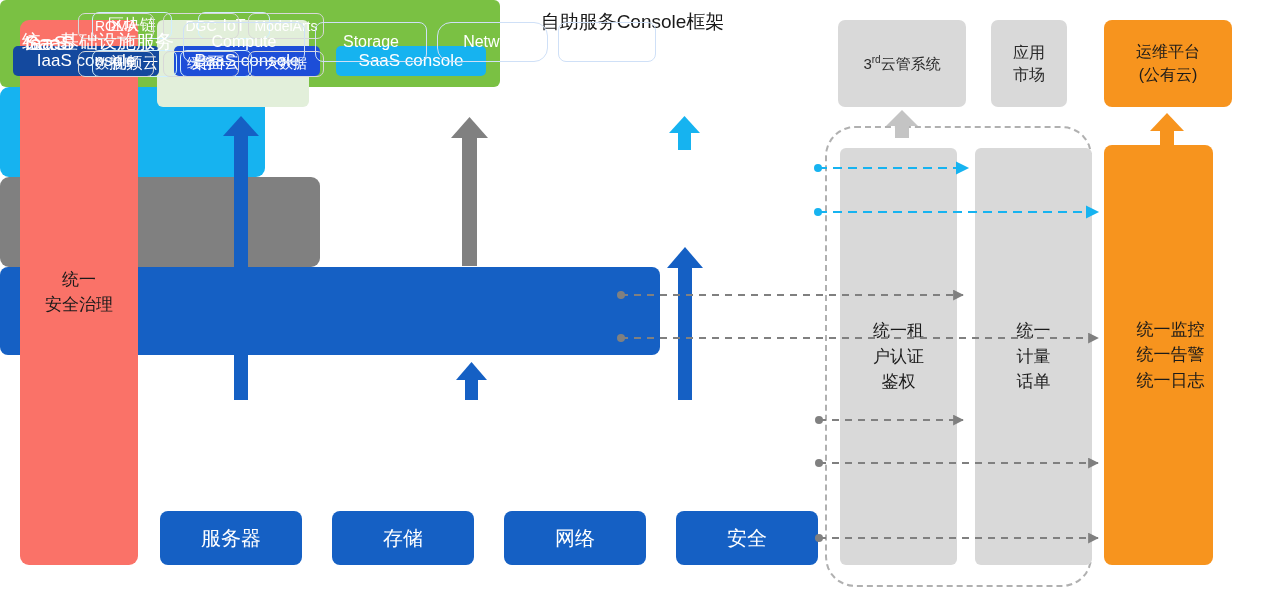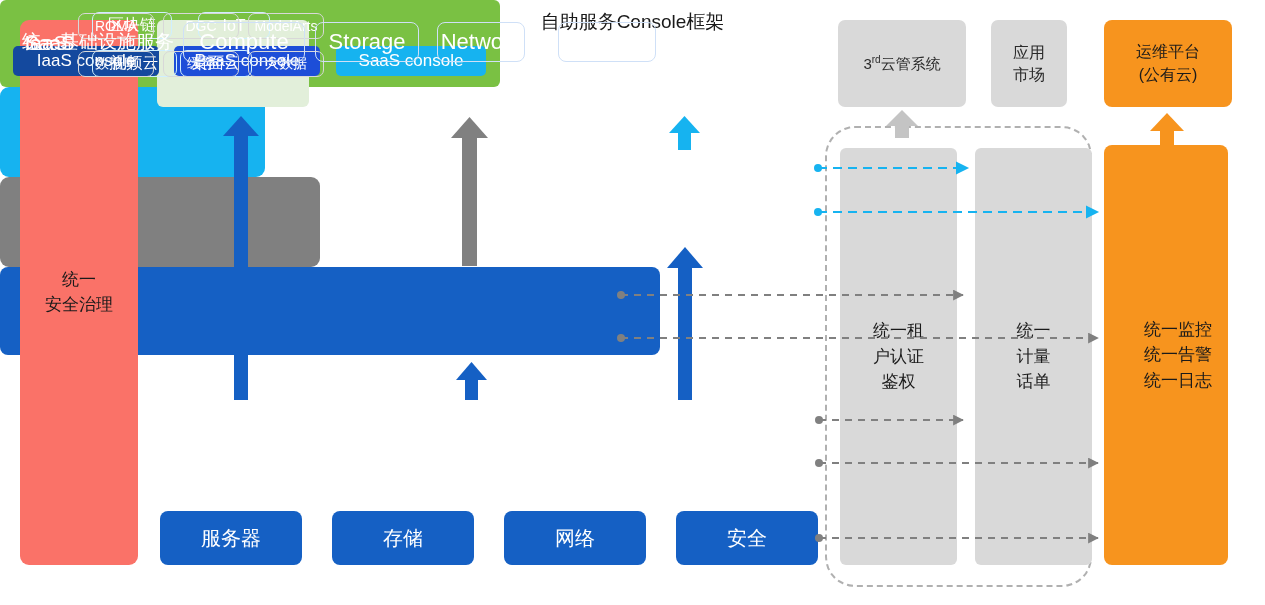--- a/index.html
+++ b/index.html
@@ -28,21 +28,21 @@
   
   #third-cloud{left:838px;top:20px;width:128px;height:87px;background:#d9d9d9;border-radius:7px;
                color:#2b2b2b;font-size:15px;}
   #third-cloud sup{font-size:10px;vertical-align:super;}
   #app-market{left:991px;top:20px;width:76px;height:87px;background:#d9d9d9;border-radius:7px;
               color:#2b2b2b;font-size:16px;line-height:1.35;}
 
   
   #ops-platform{left:1104px;top:20px;width:128px;height:87px;background:#f7941e;border-radius:8px;
                 color:#1a1a1a;font-size:16px;line-height:1.4;}
-  #ops-column{left:1104px;top:145px;width:124px;height:420px;background:#f7941e;border-radius:8px;
+  #ops-column{left:1104px;top:145px;width:109px;height:420px;background:#f7941e;border-radius:8px;
               color:#1a1a1a;font-size:17px;line-height:1.5;padding-left:24px;}
 
   
   #saas-block{left:553px;top:148px;width:265px;height:90px;background:#16b3f0;border-radius:9px;display:block;}
   #saas-label{position:absolute;left:14px;top:32px;width:72px;text-align:center;color:#ffffff;font-size:20px;}
   .saas-pill{position:absolute;height:27px;border:1.6px solid #cfefff;border-radius:7px;color:#ffffff;font-size:16px;}
   #saas-p0{left:92px;top:12px;width:80px;}
   #saas-p1{left:180px;top:12px;width:72px;margin-left:18px;}
   #saas-p2{left:92px;top:50px;width:85px;}
   #saas-p3{left:180px;top:50px;width:72px;}
@@ -54,24 +54,24 @@
   #paas-p0{left:78px;top:13px;width:76px;}
   #paas-p1{left:163px;top:13px;width:76px;}
   #paas-p2{left:248px;top:13px;width:76px;}
   #paas-p3{left:78px;top:51px;width:76px;}
   #paas-p4{left:163px;top:51px;width:76px;}
   #paas-p5{left:248px;top:51px;width:76px;}
 
   
   #iaas-bar{left:160px;top:400px;width:660px;height:88px;background:#1560c4;border-radius:8px;display:block;}
   #iaas-label{position:absolute;left:22px;top:29px;color:#ffffff;font-size:19px;}
-  .iaas-pill{position:absolute;top:22px;height:40px;border:1.7px solid #cfe0f7;border-radius:8px;color:#ffffff;font-size:22px;}
+  .iaas-pill{position:absolute;top:22px;height:40px;border:1.7px solid #cfe0f7;border-radius:8px;color:#ffffff;font-size:16px;}
   #iaas-p0{left:183px;width:122px;}
-  #iaas-p1{left:315px;width:104px;}
-  #iaas-p2{left:437px;width:88px;}
+  #iaas-p1{left:315px;width:112px;}
+  #iaas-p2{left:437px;width:111px;border-radius:14px;}
   #iaas-p3{left:558px;width:98px;}
 
   
   .hw{position:absolute;top:511px;height:54px;background:#1560c4;border-radius:8px;color:#ffffff;font-size:20px;}
   #hw0{left:160px;width:142px;}
   #hw1{left:332px;width:142px;}
   #hw2{left:504px;width:142px;}
   #hw3{left:676px;width:142px;}
 
   

